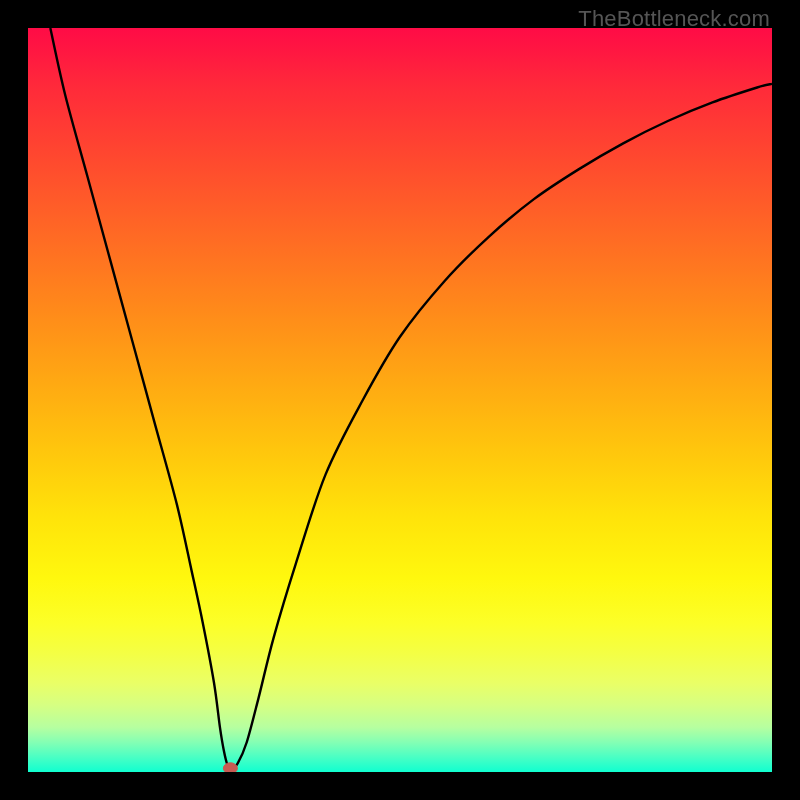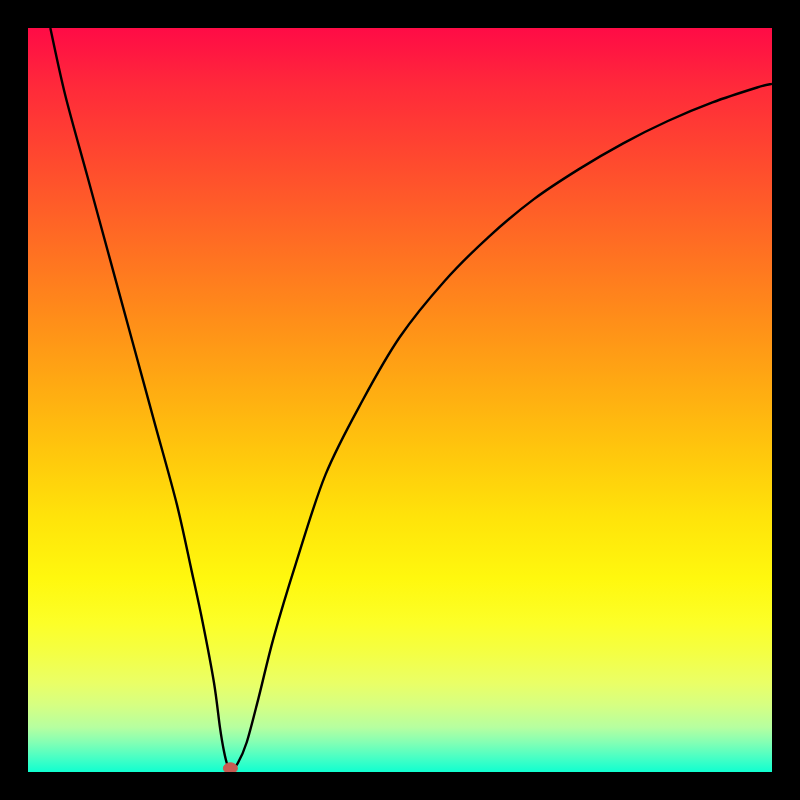--- a/index.html
+++ b/index.html
@@ -65,13 +65,14 @@
 </head>
 <body>
 
 <div class="frame">
   <div class="plot-area">
     <svg viewBox="0 0 744 744" preserveAspectRatio="none">
       <path id="curve-path" class="curve" d="M 22.32 0 C 24.7008 10.713599999999987, 31.248 43.15199999999993, 37.2 66.95999999999992 C 43.152 90.76799999999992, 52.3776 122.61119999999994, 59.52 148.79999999999995 C 66.6624 174.98879999999997, 74.69760000000001 204.45119999999997, 81.84 230.64 C 88.9824 256.8288, 97.01760000000002 286.2912, 104.16000000000001 312.48 C 111.3024 338.66880000000003, 119.33760000000001 368.1312, 126.48 394.32 C 133.6224 420.5088, 142.848 452.35200000000003, 148.8 476.16 C 154.752 499.968, 159.5136 524.0736, 163.68 543.12 C 167.84640000000002 562.1664, 171.2688 577.344, 174.84 595.2 C 178.4112 613.056, 183.26208 638.0544, 186 654.72 C 188.73792 671.3856000000001, 190.40448 688.6464, 191.952 699.36 C 193.49952 710.0736, 194.4816 715.728, 195.672 721.68 C 196.8624 727.632, 198.08256000000003 733.584, 199.39200000000002 736.56 C 200.70144000000002 739.536, 202.18943999999996 740.5180799999999, 203.85599999999997 740.28 C 205.52255999999997 740.04192, 207.4272 739.2384, 209.808 735.072 C 212.1888 730.9056, 215.40287999999998 724.71552, 218.736 714.24 C 222.06912 703.76448, 226.35456 686.2656000000001, 230.64 669.6 C 234.92543999999998 652.9344, 239.568 631.5072, 245.52 610.08 C 251.472 588.6528000000001, 259.50719999999995 561.8688, 267.84 535.68 C 276.1728 509.49119999999994, 286.88640000000004 472.5888, 297.6 446.4 C 308.3136 420.21119999999996, 322.896 394.0224, 334.8 372 C 346.704 349.9776, 358.9056 327.80640000000005, 372 308.76000000000005 C 385.0944 289.71360000000004, 402.3552 269.0304, 416.64000000000004 252.95999999999998 C 430.92480000000006 236.88959999999997, 446.99519999999995 221.41440000000006, 461.28 208.32000000000005 C 475.5648 195.22560000000004, 491.6352 181.83360000000002, 505.92 171.12 C 520.2048 160.4064, 536.2751999999999 150.288, 550.56 141.36 C 564.8448 132.43200000000002, 580.9152 123.05760000000005, 595.2 115.32000000000005 C 609.4848000000001 107.58240000000005, 625.5552 99.54720000000002, 639.84 93 C 654.1248 86.45279999999998, 670.1952 79.75679999999998, 684.48 74.39999999999998 C 698.7648 69.04319999999997, 719.5968 62.49599999999999, 729.12 59.51999999999998 C 738.6432 56.543999999999976, 741.6192 56.39519999999996, 744 55.799999999999955"></path>
       <ellipse id="marker-dot" class="marker" cx="202.36800000000002" cy="740.28" rx="7" ry="5.5"></ellipse>
     </svg>
   </div>
+  <div class="watermark">TheBottleneck.com</div>
 </div>
 
 </body></html>

